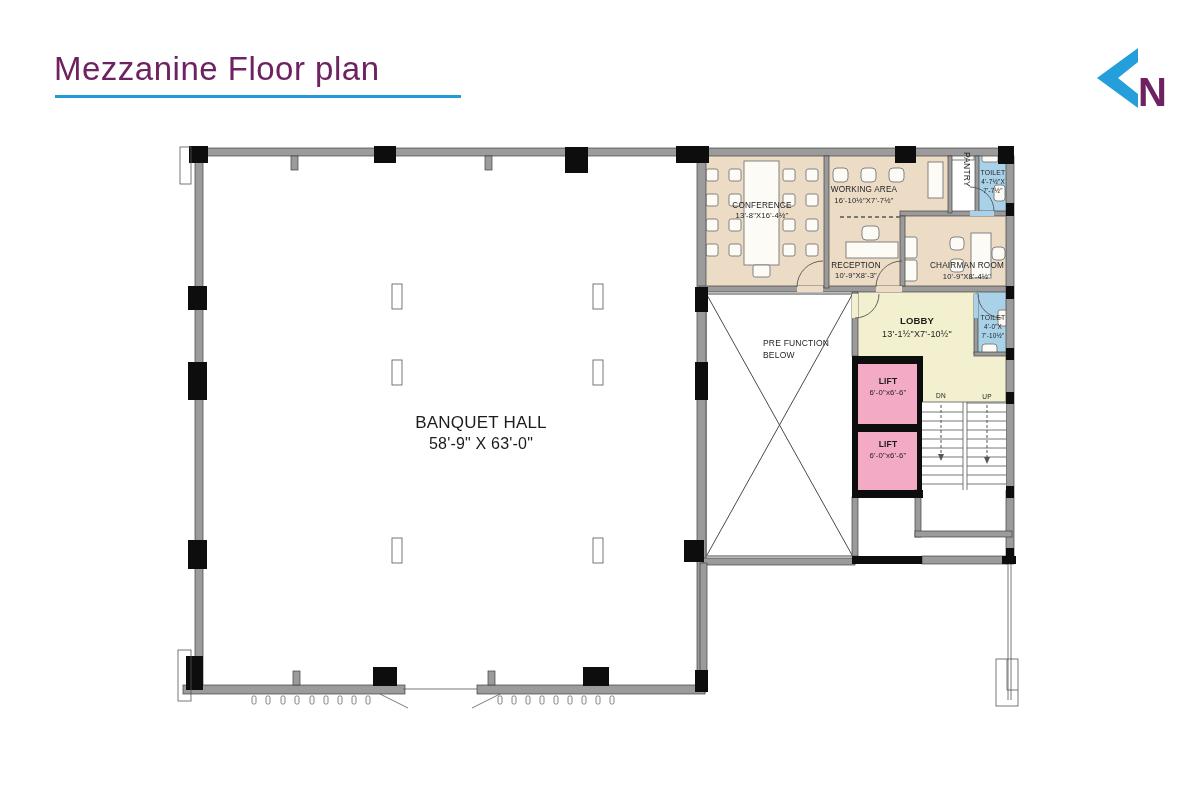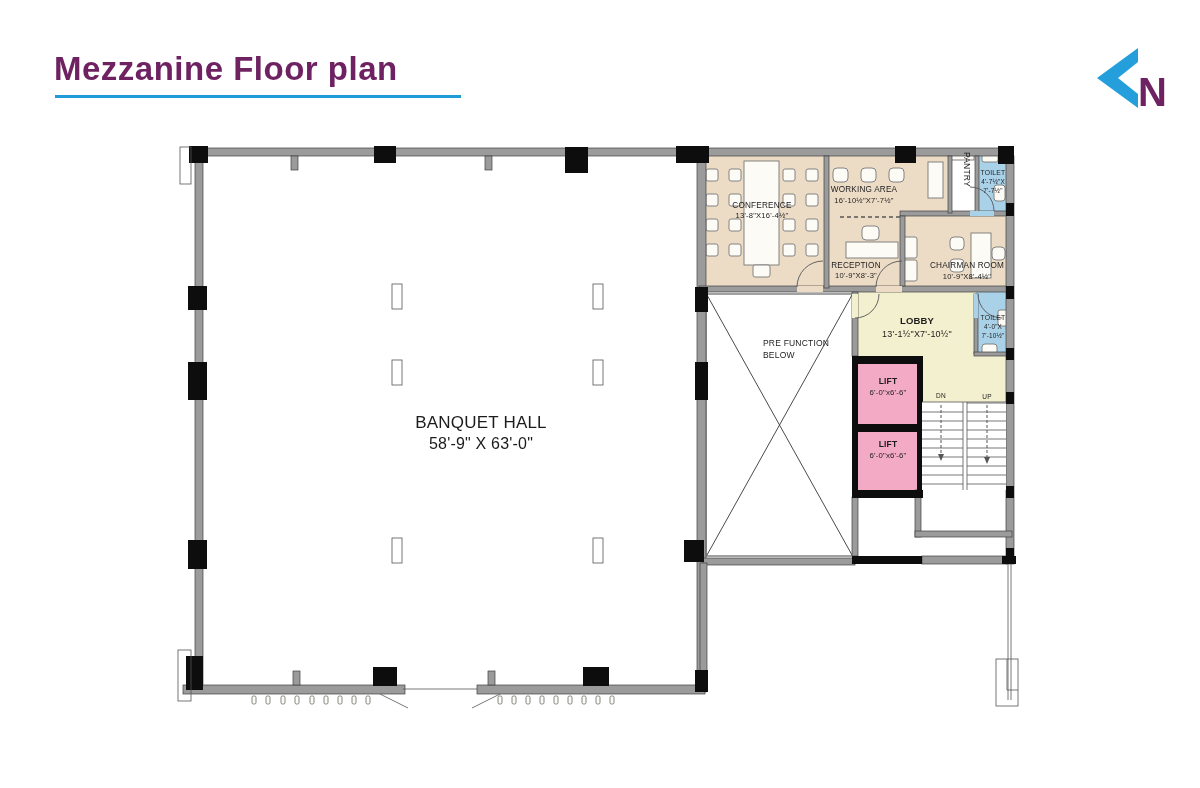--- a/index.html
+++ b/index.html
@@ -1,17 +1,17 @@
 <!DOCTYPE html>
 <html><head>
 <meta charset="utf-8">
 <style>
   html,body{margin:0;padding:0;background:#fff;}
   body{width:1200px;height:788px;position:relative;overflow:hidden;font-family:"Liberation Sans",sans-serif;}
-  .title{position:absolute;left:54px;top:50px;font-size:33px;font-weight:700;color:#6E2262;letter-spacing:.5px;}
+  .title{position:absolute;left:54px;top:50px;font-size:33px;font-weight:400;color:#6E2262;letter-spacing:.5px;}
   .underline{position:absolute;left:55px;top:95px;width:406px;height:3px;background:#1F9CD8;}
   .logo{position:absolute;left:1088px;top:40px;}
   .plan{position:absolute;left:0;top:0;}
   
   .w{fill:#9B9B9B;stroke:#3F3F3F;stroke-width:.7}
   .k{fill:#0D0D0D}
   .f{fill:#FDFBF5;stroke:#777;stroke-width:.9}
   .thin{stroke:#555;stroke-width:.8;fill:none}
   .arc{stroke:#555;stroke-width:.9;fill:none}
   .xln{stroke:#4a4a4a;stroke-width:1;fill:none}

